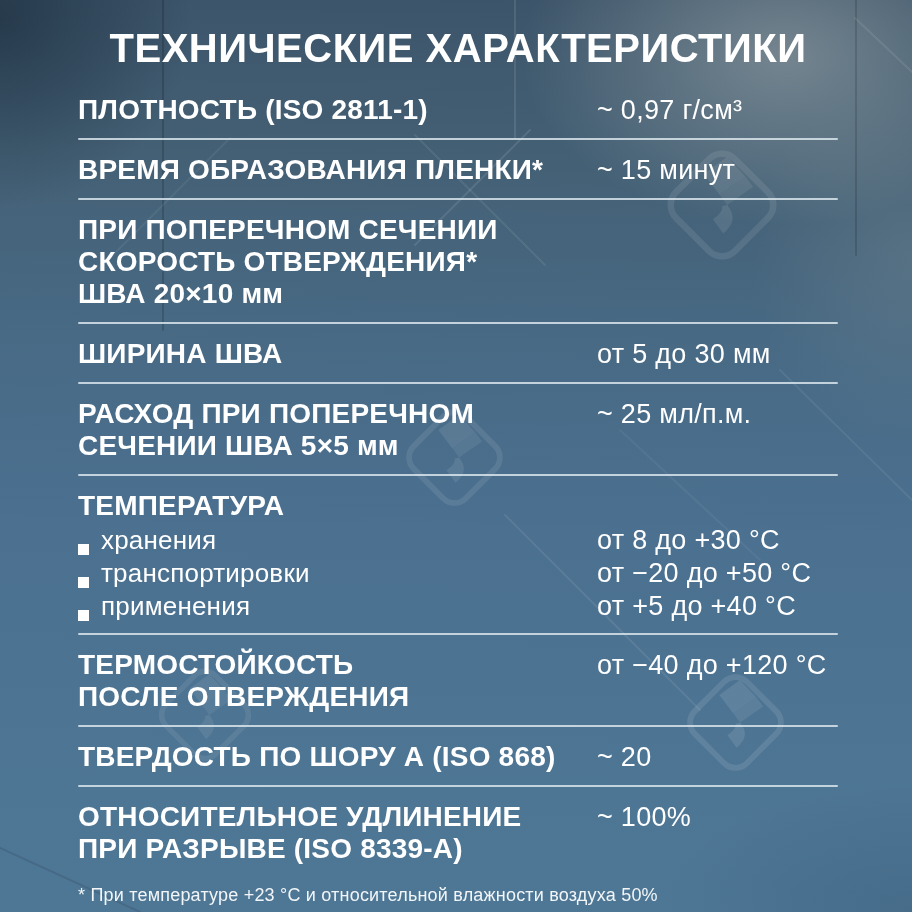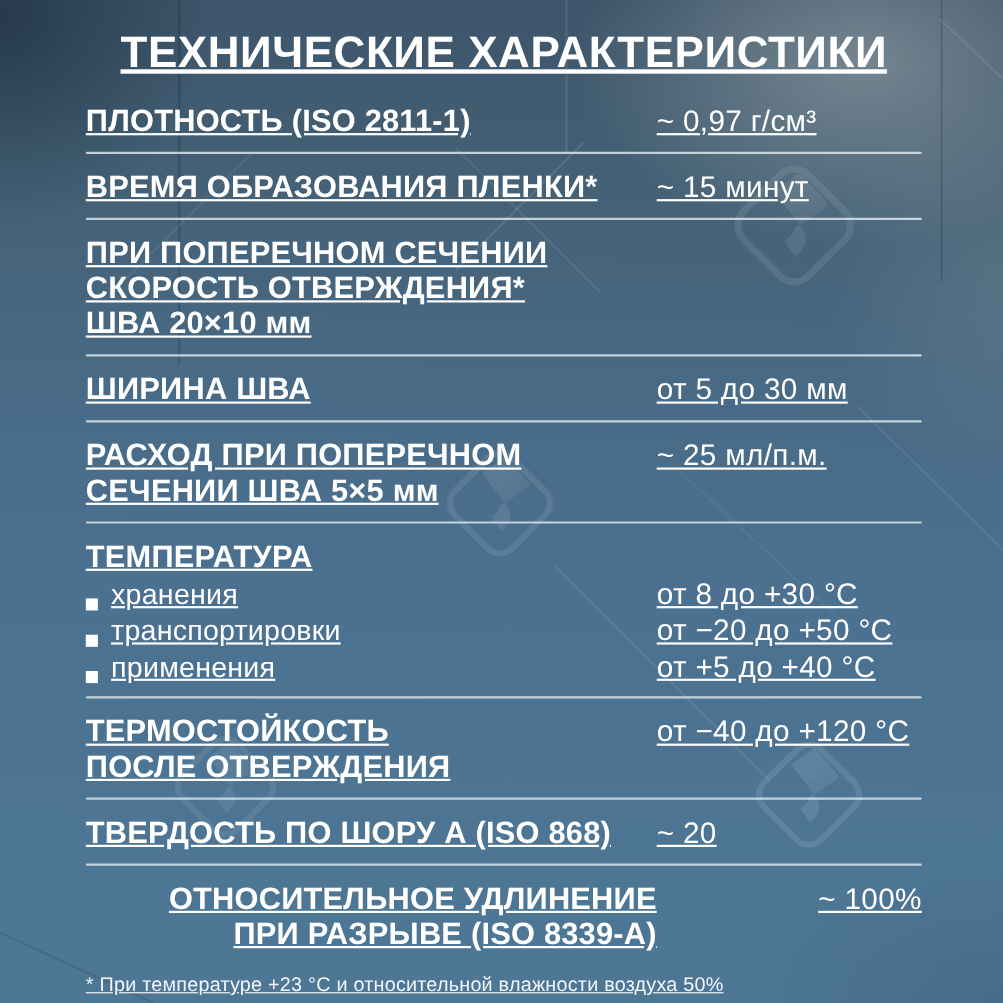--- a/index.html
+++ b/index.html
@@ -25,21 +25,20 @@
     inset: 0;
     z-index: 0;
     pointer-events: none;
   }
   .content {
     position: absolute;
     inset: 0;
     z-index: 1;
     padding: 24px 74px 17px 78px;
     box-sizing: border-box;
-    text-decoration: underline;
   }
   .title {
     font-size: 40px;
     line-height: 48px;
     font-weight: 700;
     letter-spacing: 0.5px;
     text-align: center;
     margin-bottom: 8px;
     white-space: nowrap;
   }
@@ -100,21 +99,21 @@
     font-weight: 500;
     letter-spacing: 0.2px;
   }
   .temp-value {
     flex: 1;
     font-size: 27px;
     font-weight: 400;
     letter-spacing: 0.3px;
     white-space: nowrap;
   }
-  .row9 { padding-bottom: 4px; text-align: right; }
+  .row9 { padding-bottom: 4px; }
   .footnote {
     margin-top: 16px;
     font-size: 18px;
     font-weight: 500;
     letter-spacing: 0.2px;
     color: #f2f6f8;
   }
 </style>
 </head>
 <body>

